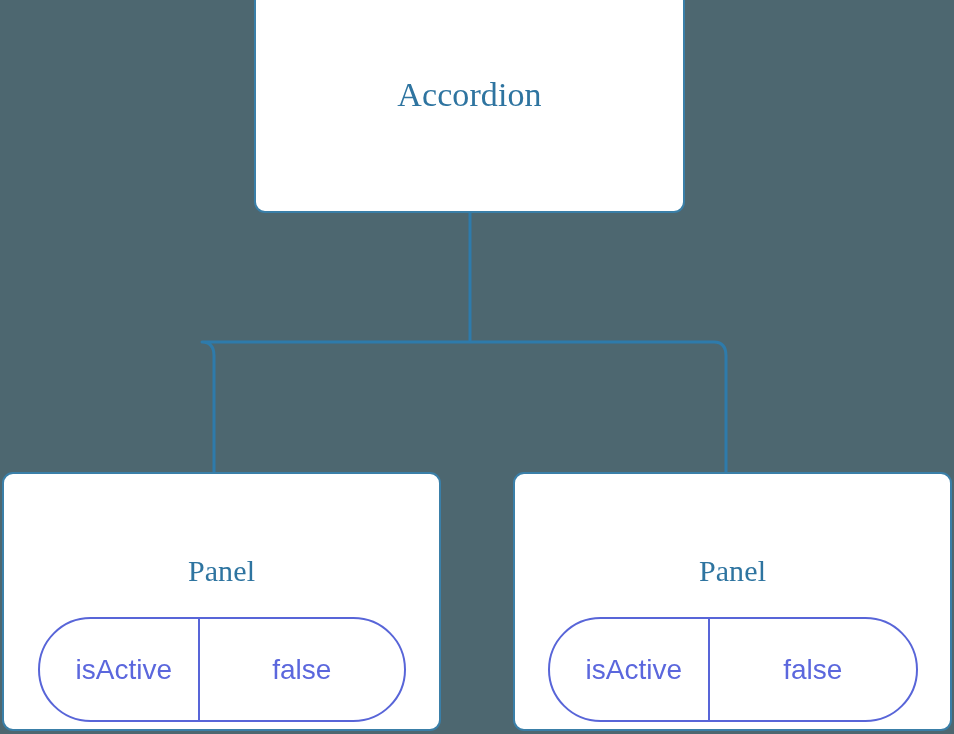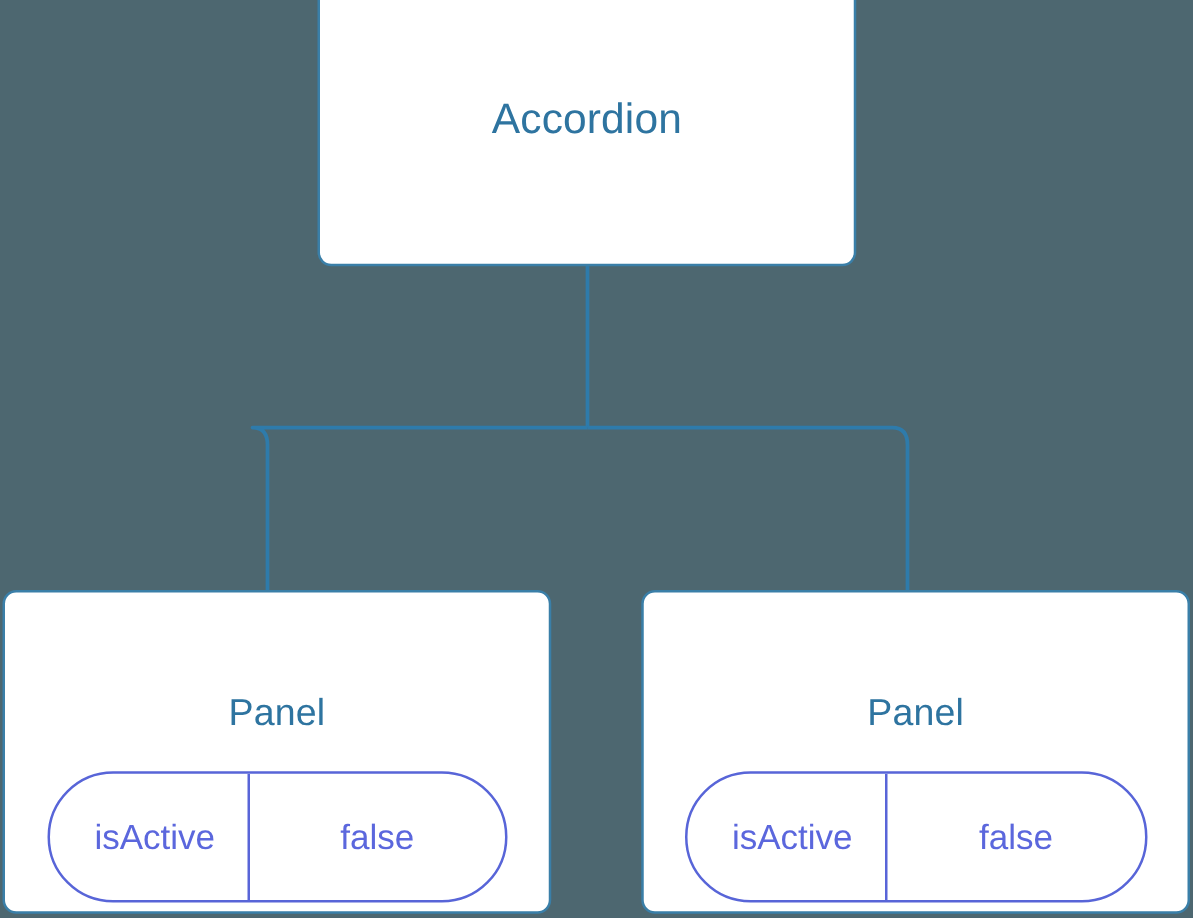--- a/index.html
+++ b/index.html
@@ -52,20 +52,21 @@
     height: 237px;
     justify-content: center;
   }
 
   .node-title {
     color: #2e74a0;
     font-size: 34px;
     line-height: 1;
     letter-spacing: 0.1px;
     white-space: nowrap;
+    font-family: Liberation Serif, serif;
   }
 
   
   .node-panel {
     top: 472px;
     height: 259px;
     padding-top: 42px;
   }
   #node-panel-0 {
     left: 2px;

